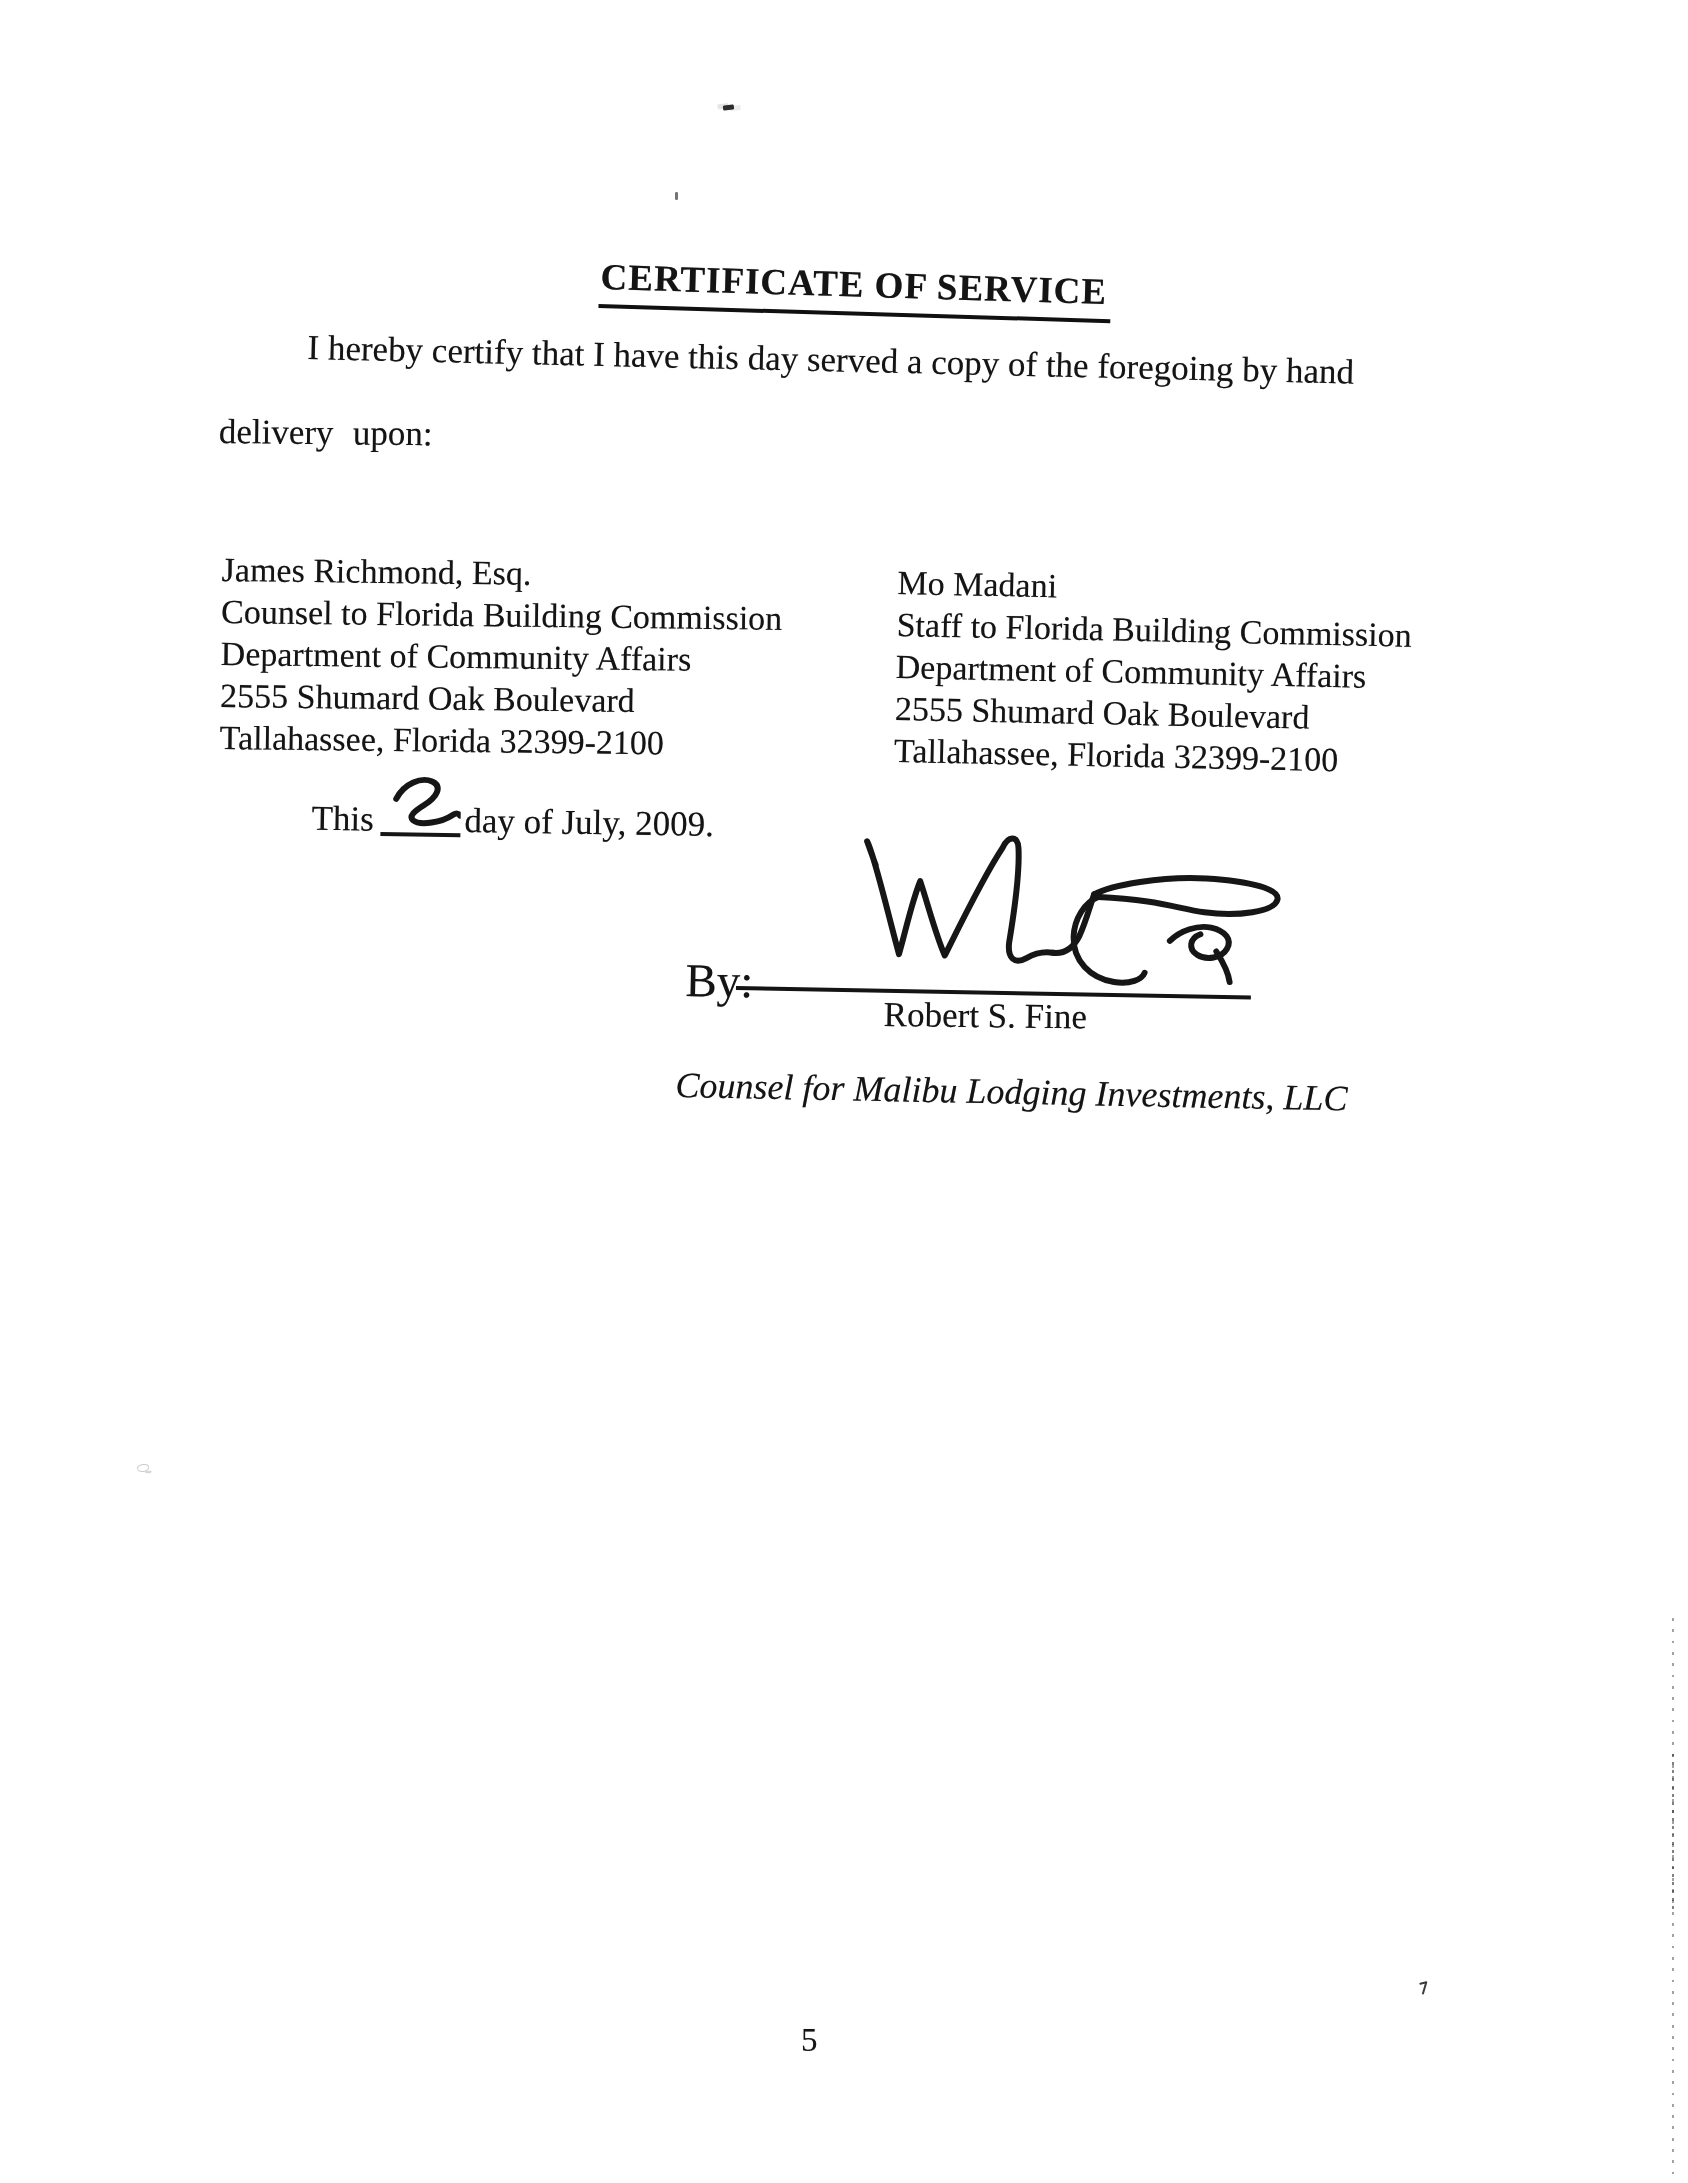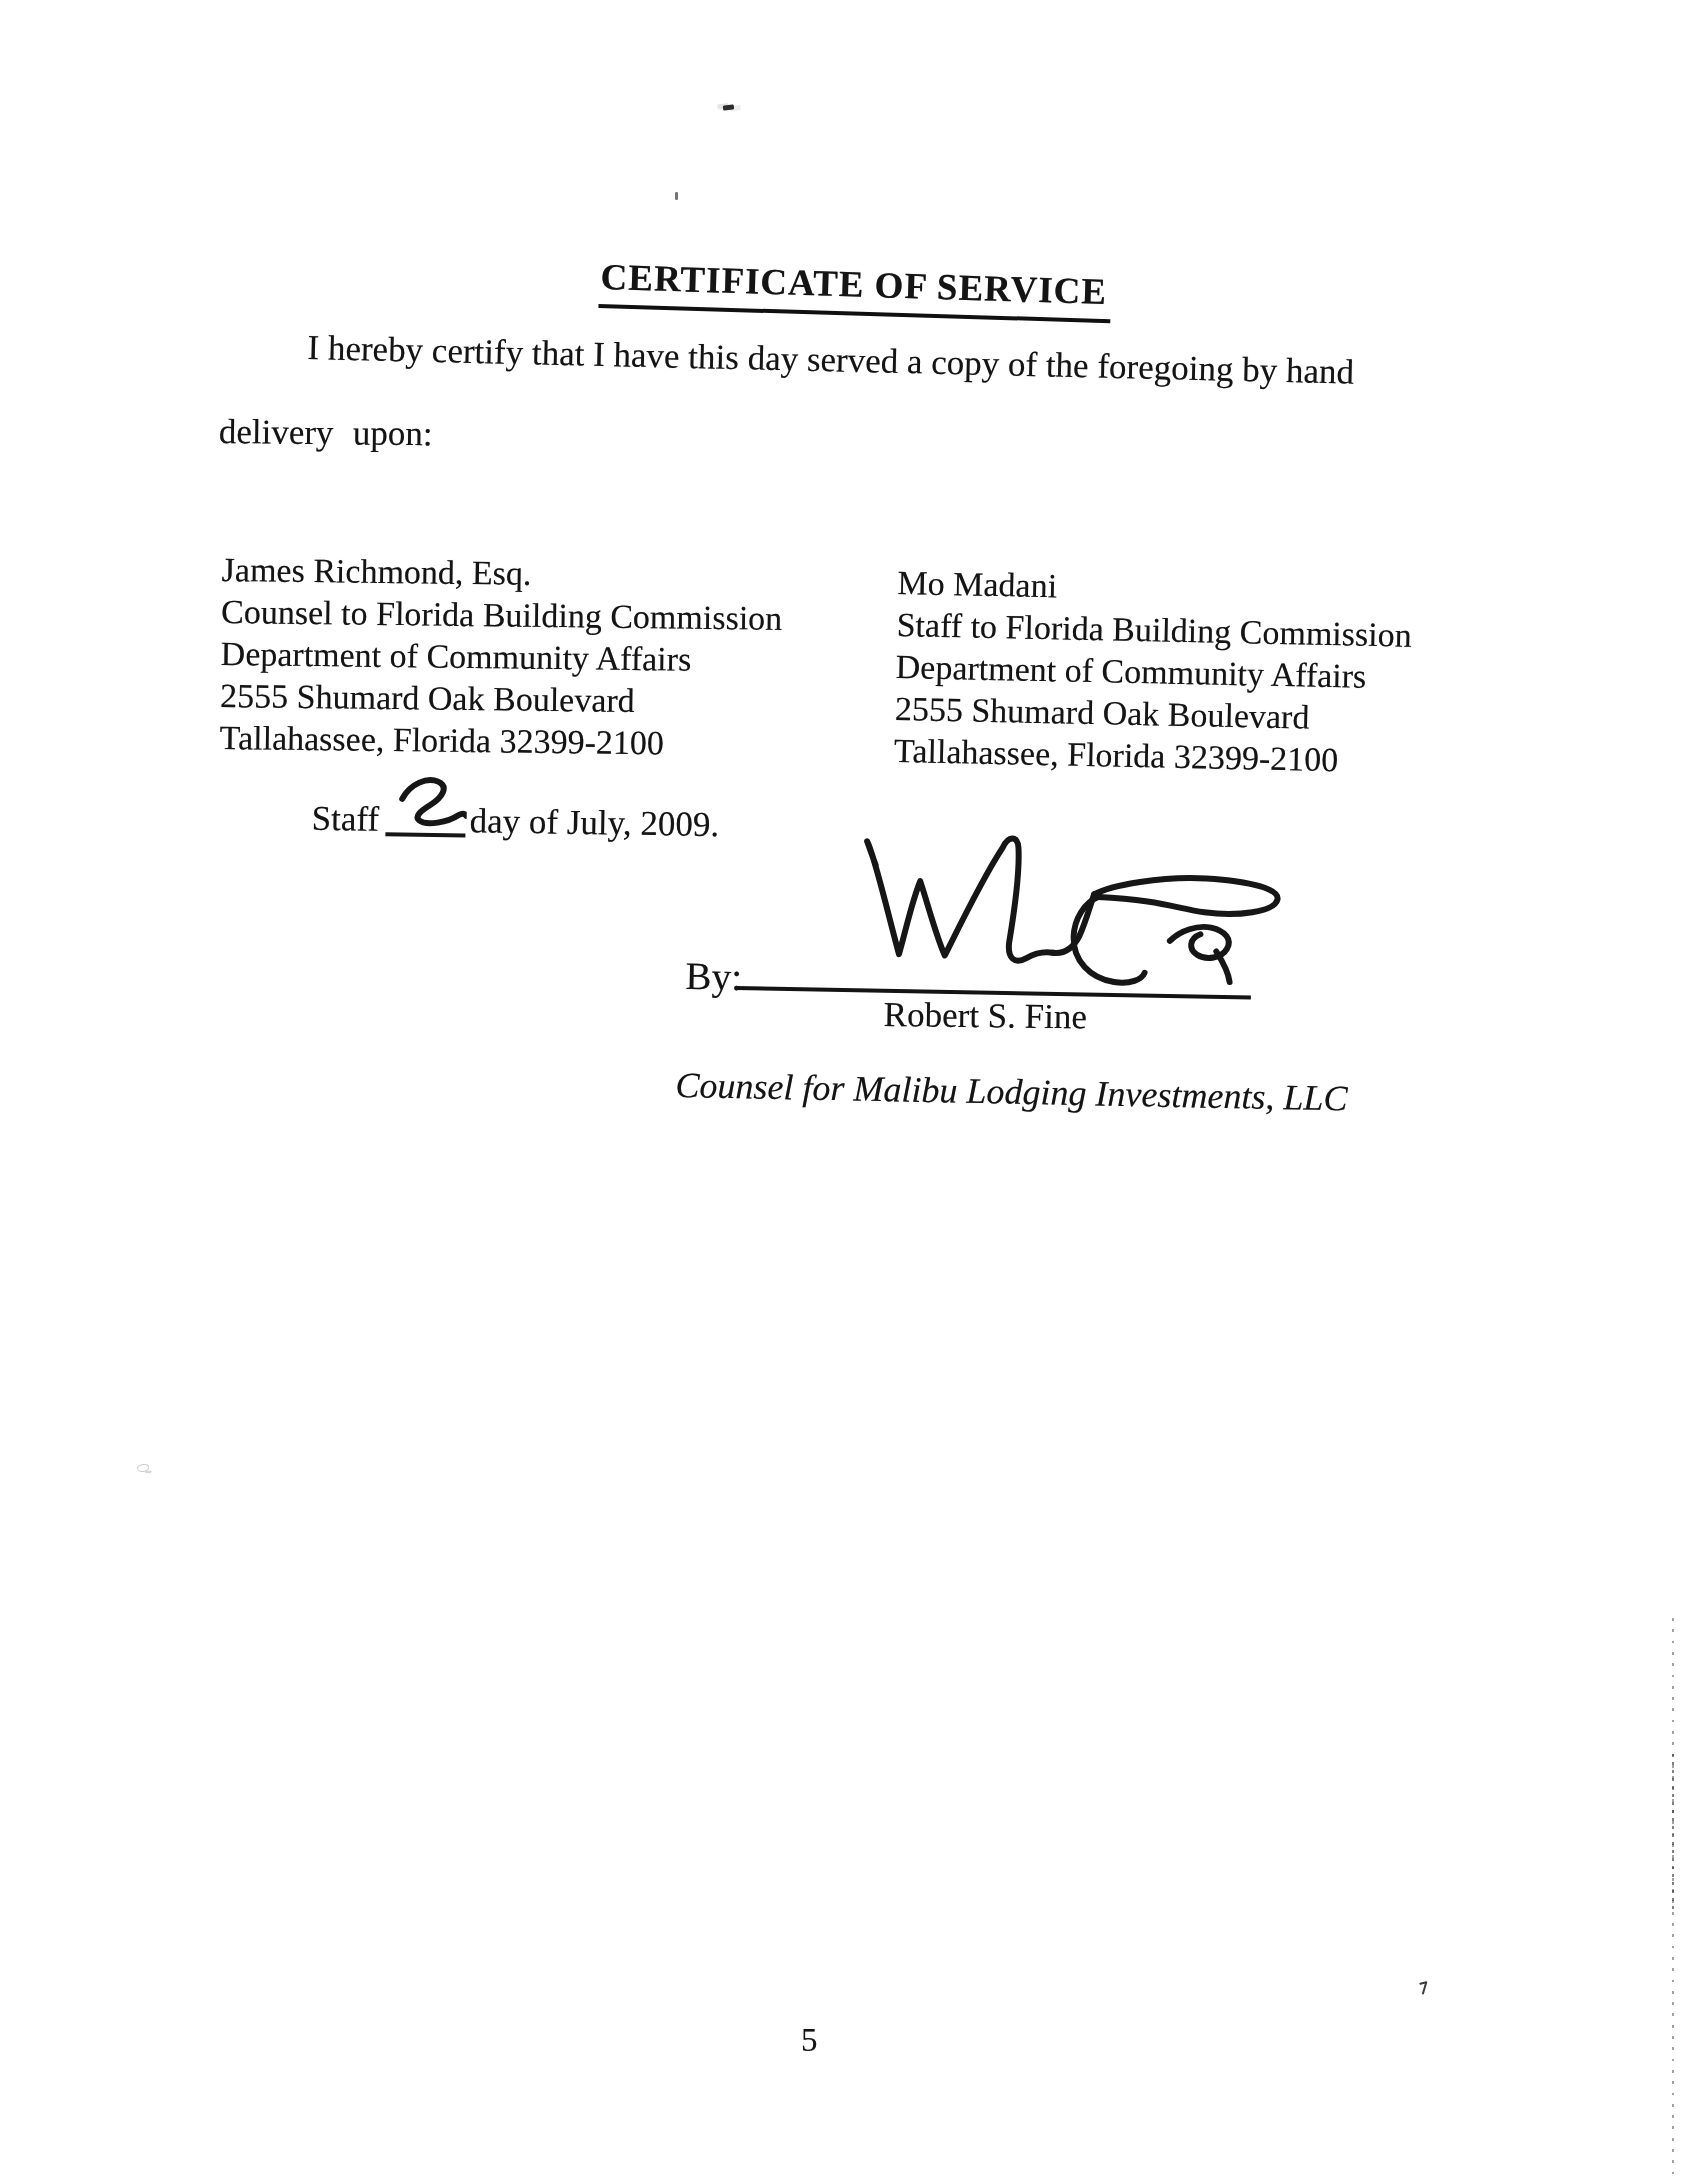--- a/index.html
+++ b/index.html
@@ -29,21 +29,21 @@
     left:312px;top:796px;font-size:35px;
     transform:rotate(0.9deg);transform-origin:left top;
   }
   .day-blank{
     position:relative;display:inline-block;
     width:80px;height:39px;margin:0 4px 0 6.6px;
     border-bottom:4px solid #161616;
     vertical-align:-5.3px;
   }
   .day-mark{position:absolute;left:6.6px;bottom:2.7px;width:74px;height:57px;}
-  .by-label{left:686px;top:953px;font-size:39px;transform:rotate(1deg);transform-origin:left top;}
+  .by-label{left:686px;top:953px;font-size:47px;transform:rotate(1deg);transform-origin:left top;}
   .by-underline{
     position:absolute;left:736px;top:986px;width:515px;height:4px;
     background:#141414;transform:rotate(1.05deg);transform-origin:left top;
   }
   .signature-svg{position:absolute;left:811px;top:824px;width:488px;height:166px;}
   .signer-name{left:884px;top:995px;font-size:35px;transform:rotate(0.7deg);transform-origin:left top;}
   .signer-title{left:676px;top:1064px;font-size:36px;font-style:italic;transform:rotate(1.15deg);transform-origin:left top;}
   .page-num{left:801px;top:2022px;font-size:33px;}
   
   .dotted-line{
@@ -87,21 +87,21 @@
 
   <div class="addr addr-right">
     <div>Mo Madani</div>
     <div>Staff to Florida Building Commission</div>
     <div>Department of Community Affairs</div>
     <div>2555 Shumard Oak Boulevard</div>
     <div>Tallahassee, Florida 32399-2100</div>
   </div>
 
   <div class="txt date-line">
-    <span>Staff</span><span class="day-blank" aria-label="2">
+    <span>This</span><span class="day-blank" aria-label="2">
       <svg class="day-mark" viewBox="0 0 112 86" fill="none">
         <path d="M14,40 C26,16 52,6 68,13 C84,20 76,36 56,49 C42,58 33,66 40,72 C51,81 84,74 100,63 C105,60 109,60 111,64" stroke="#161616" stroke-width="9" stroke-linecap="round" stroke-linejoin="round"></path>
       </svg>
     </span><span>day of July, 2009.</span>
   </div>
 
   <svg class="signature-svg" viewBox="0 0 734 250" fill="none">
     <g stroke="#161616" stroke-width="9" stroke-linecap="round" stroke-linejoin="round">
       <path d="M97,62 L84,26 C95,46 116,138 132,196 C143,158 151,118 164,86 C176,122 187,166 201,198 C226,148 260,78 288,36 C296,18 311,16 312,36 C314,74 304,142 298,178 C295,202 306,212 324,202 C338,194 352,192 364,194"></path>
       <path d="M364,194 C382,196 395,186 404,168 C414,146 420,122 426,106"></path>

